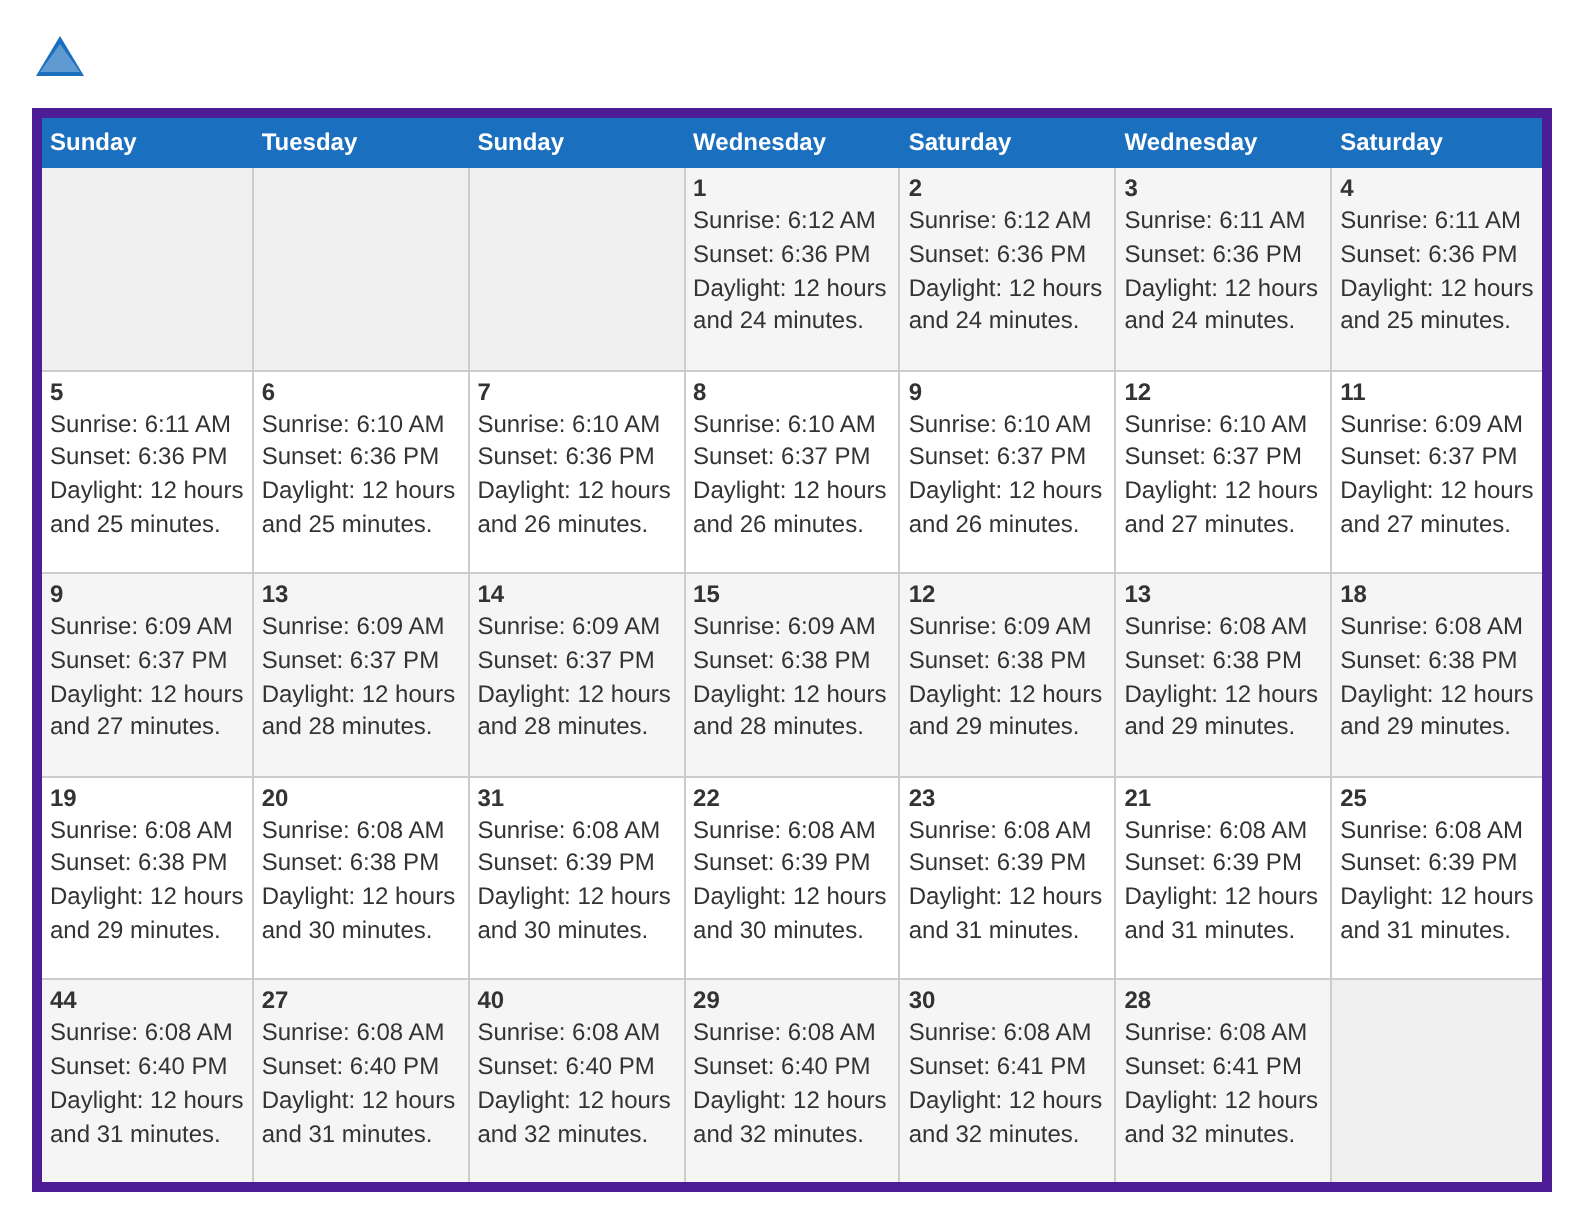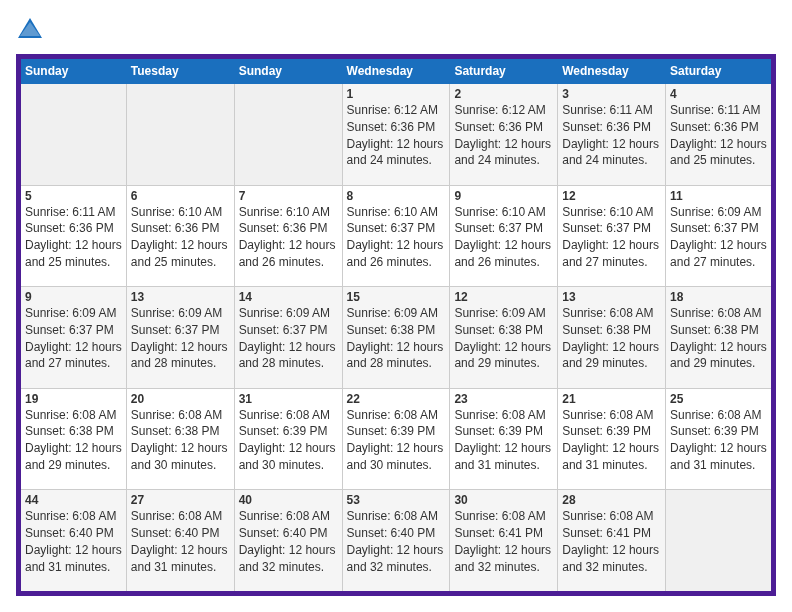--- a/index.html
+++ b/index.html
@@ -312,21 +312,21 @@
 Sunset: 6:40 PM
 Daylight: 12 hours and 31 minutes.</div>
           </td>
           <td>
             <span class="day-num">40</span>
             <div class="day-info" style="white-space: pre-line;">Sunrise: 6:08 AM
 Sunset: 6:40 PM
 Daylight: 12 hours and 32 minutes.</div>
           </td>
           <td>
-            <span class="day-num">53</span>
+            <span class="day-num">29</span>
             <div class="day-info" style="white-space: pre-line;">Sunrise: 6:08 AM
 Sunset: 6:40 PM
 Daylight: 12 hours and 32 minutes.</div>
           </td>
           <td>
             <span class="day-num">30</span>
             <div class="day-info" style="white-space: pre-line;">Sunrise: 6:08 AM
 Sunset: 6:41 PM
 Daylight: 12 hours and 32 minutes.</div>
           </td>

